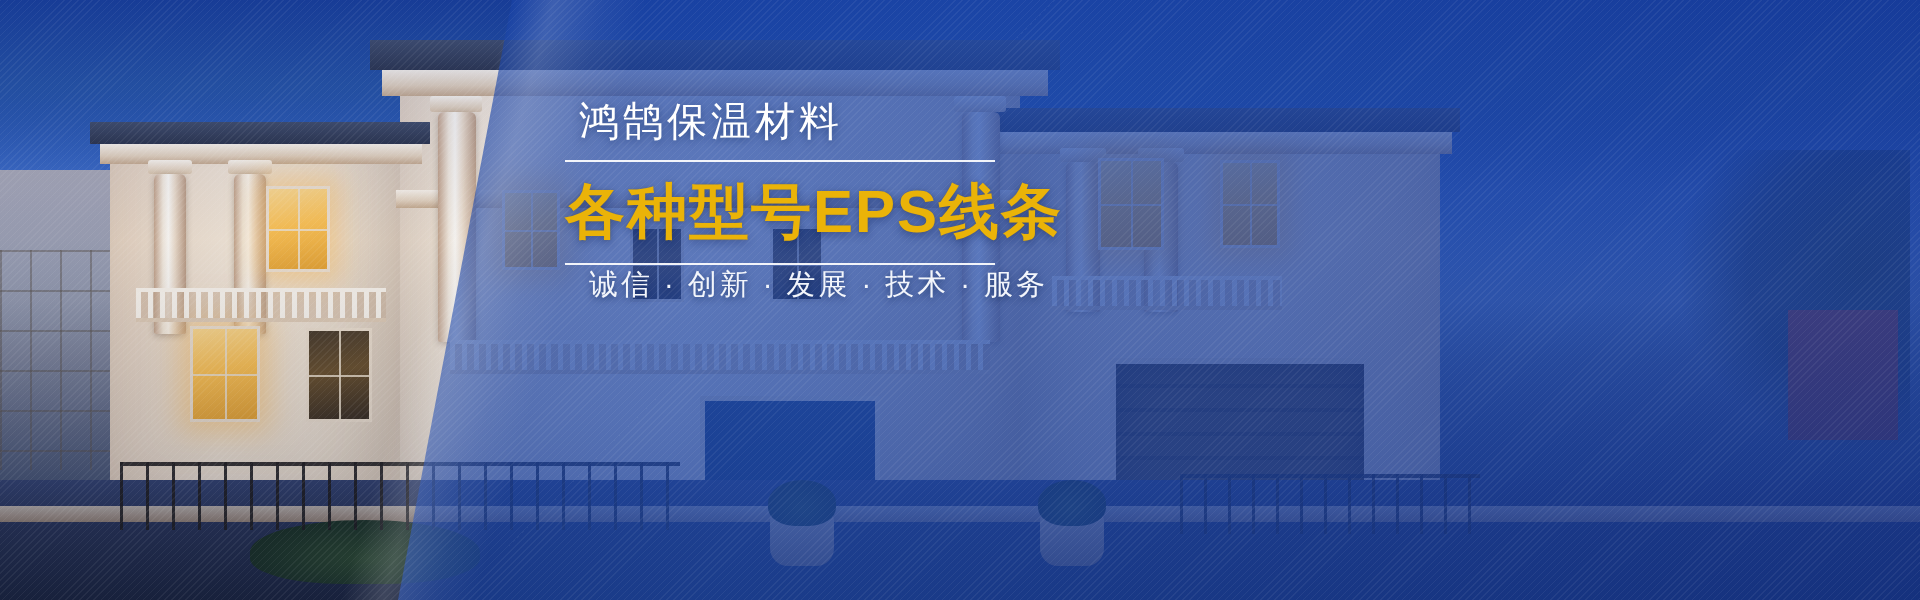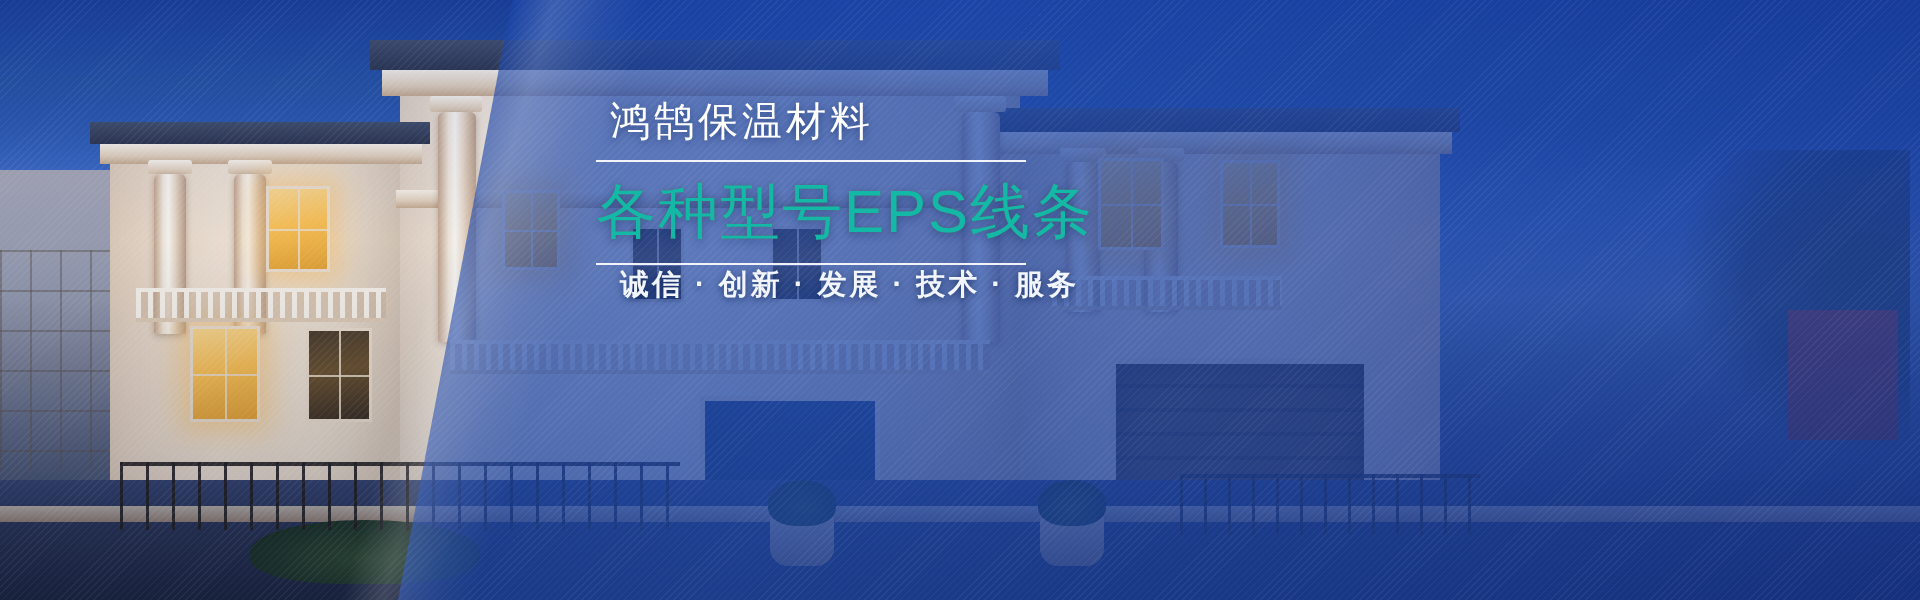--- a/index.html
+++ b/index.html
@@ -253,21 +253,21 @@
       rgba(255,255,255,0) 24.5%,
       rgba(255,255,255,0.16) 26.5%,
       rgba(255,255,255,0.05) 29%,
       rgba(255,255,255,0) 31%);
     pointer-events: none;
   }
 
   
   .content {
     position: absolute;
-    left: 596px;
+    left: 565px;
     top: 96px;
     width: 800px;
   }
 
   .brand {
     color: #ffffff;
     font-size: 40px;
     font-weight: 400;
     letter-spacing: 4px;
     line-height: 1.25;
@@ -284,35 +284,35 @@
   .rule-bottom {
     margin: 18px 0 0 0;
   }
 
   .headline {
     margin: 0;
     padding: 0;
     list-style: none;
   }
   .headline-line {
-    color: #14b8a6;
+    color: #eab308;
     font-size: 60px;
-    font-weight: normal;
+    font-weight: bold;
     letter-spacing: 2px;
     line-height: 1.12;
     white-space: nowrap;
     text-shadow:
       0 0 2px rgba(120,90,0,0.35),
       0 3px 10px rgba(10,30,90,0.45);
   }
 
   .tagline {
     color: #f2f5fb;
     font-size: 29px;
-    font-weight: 700;
+    font-weight: 400;
     letter-spacing: 3px;
     white-space: nowrap;
     text-shadow: 0 2px 7px rgba(0,25,70,0.6);
     margin: 0 0 0 24px;
   }
 </style>
 </head>
 <body>
 
 <div class="banner">

